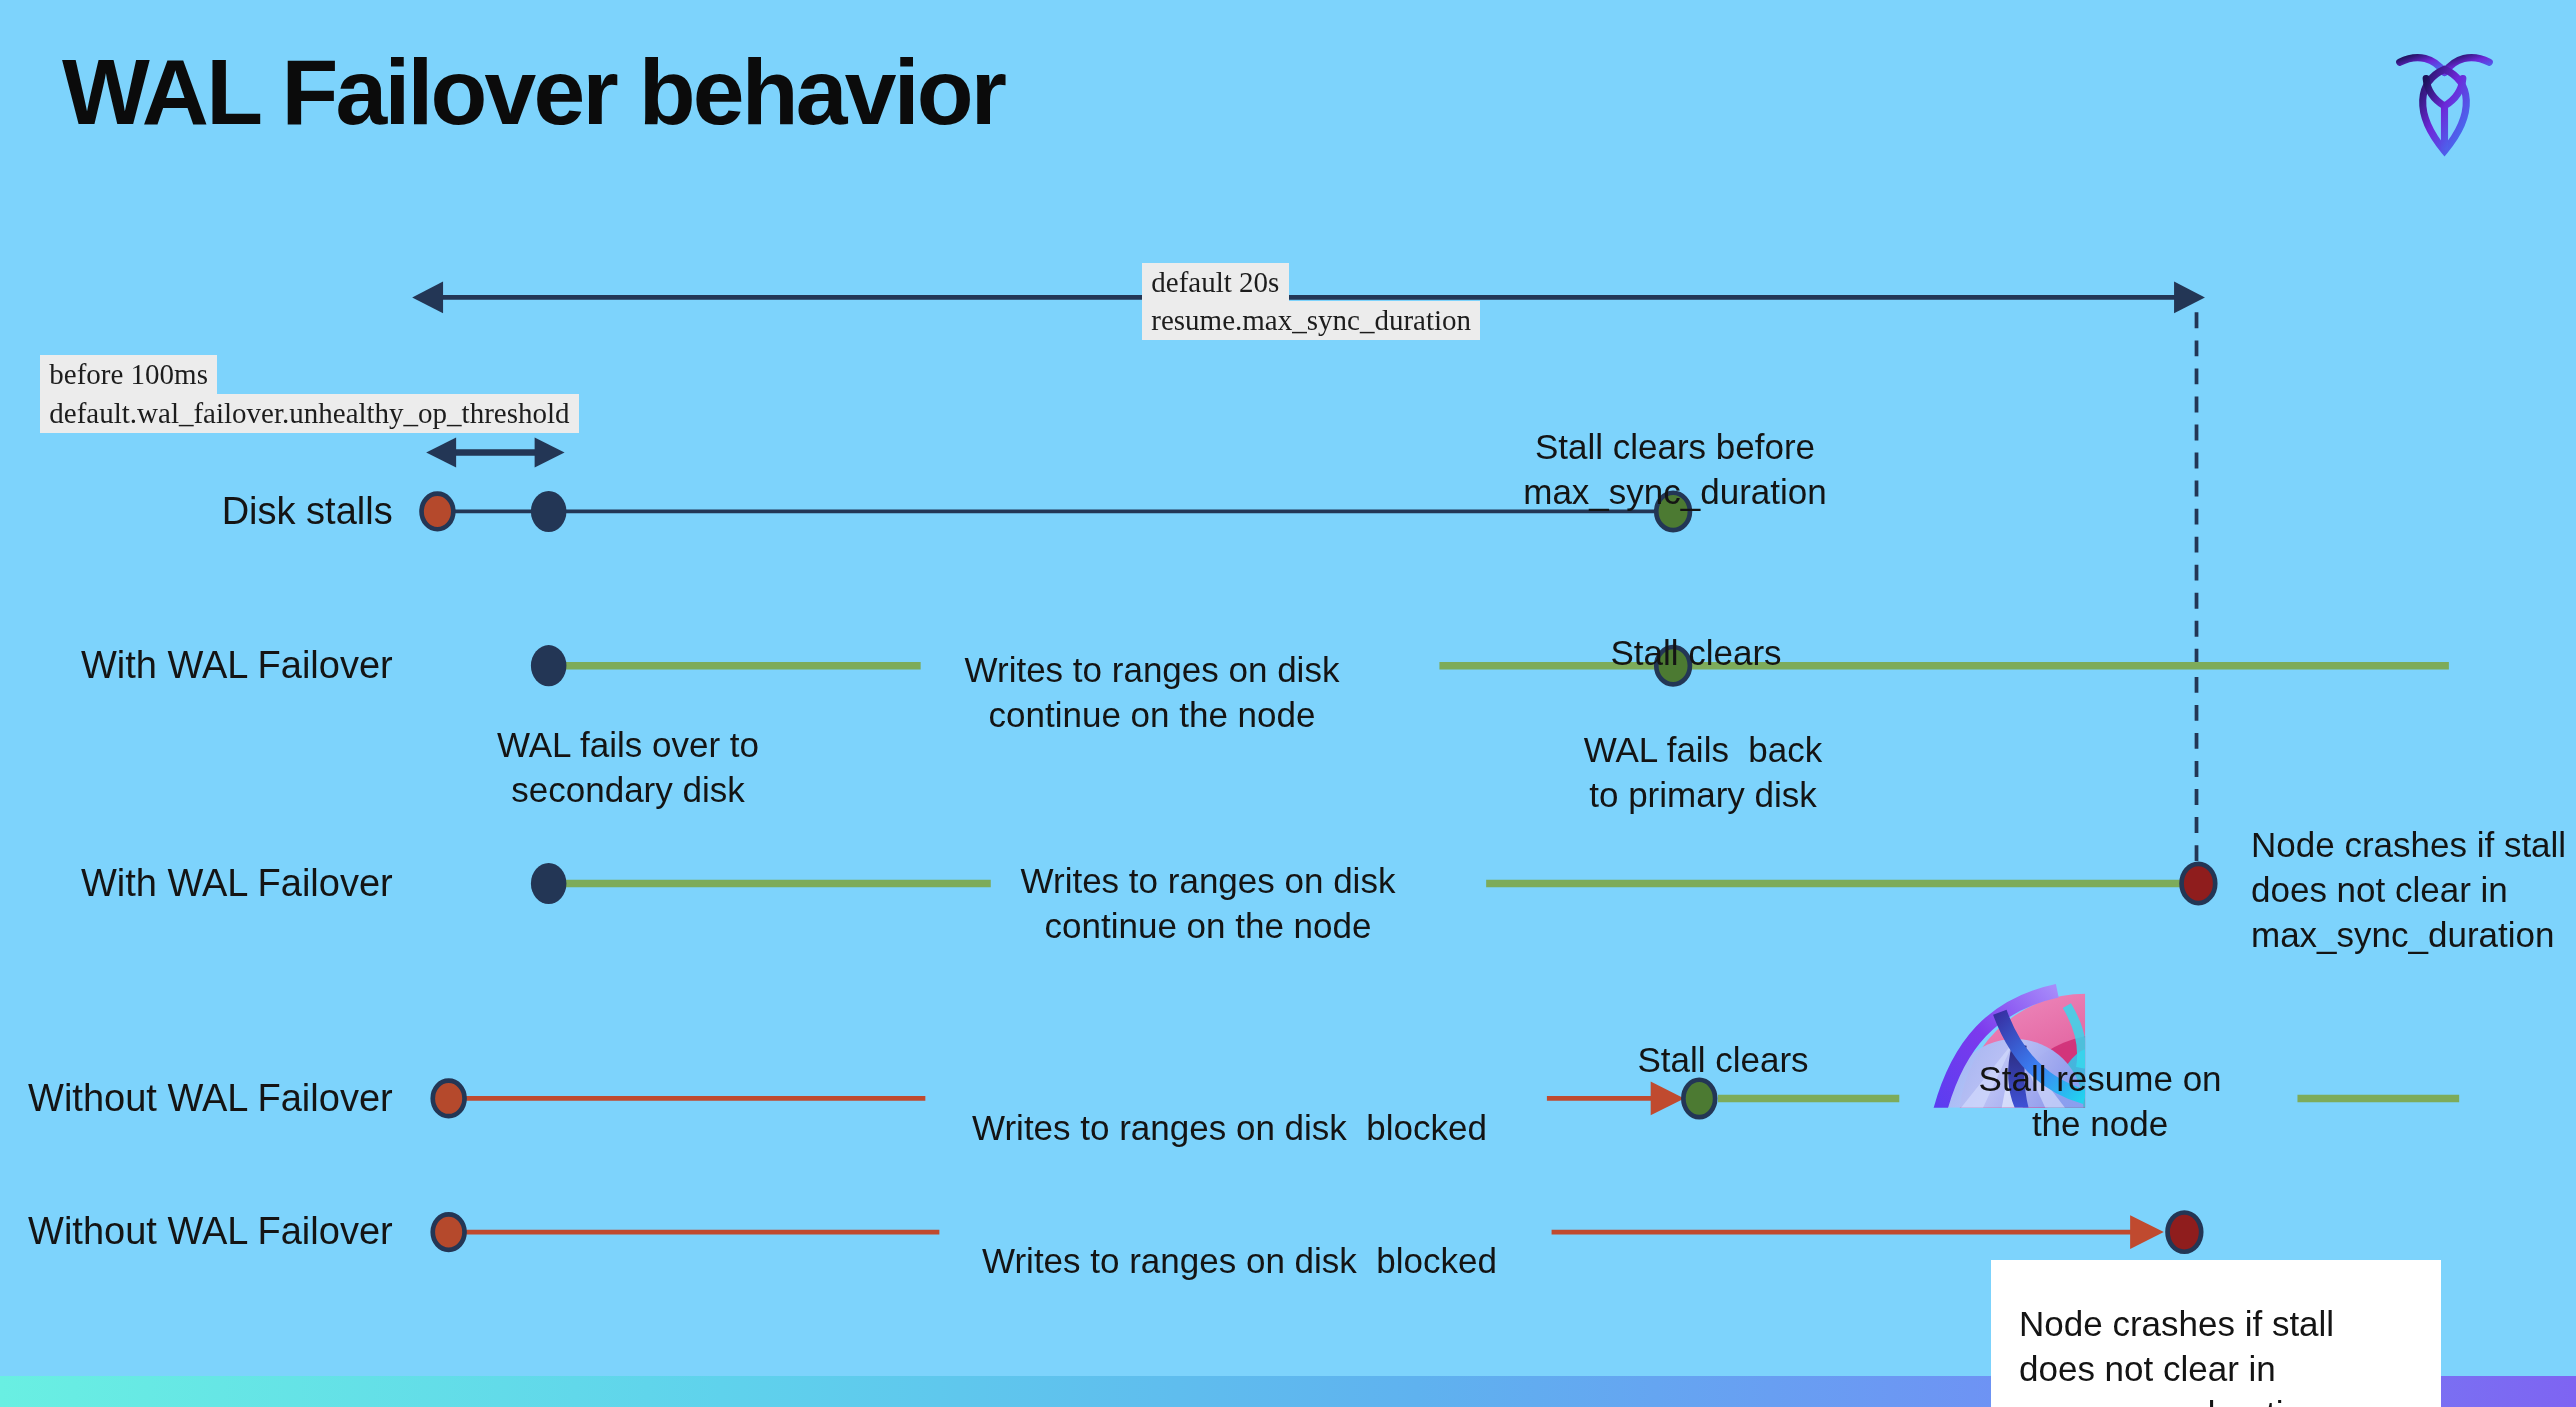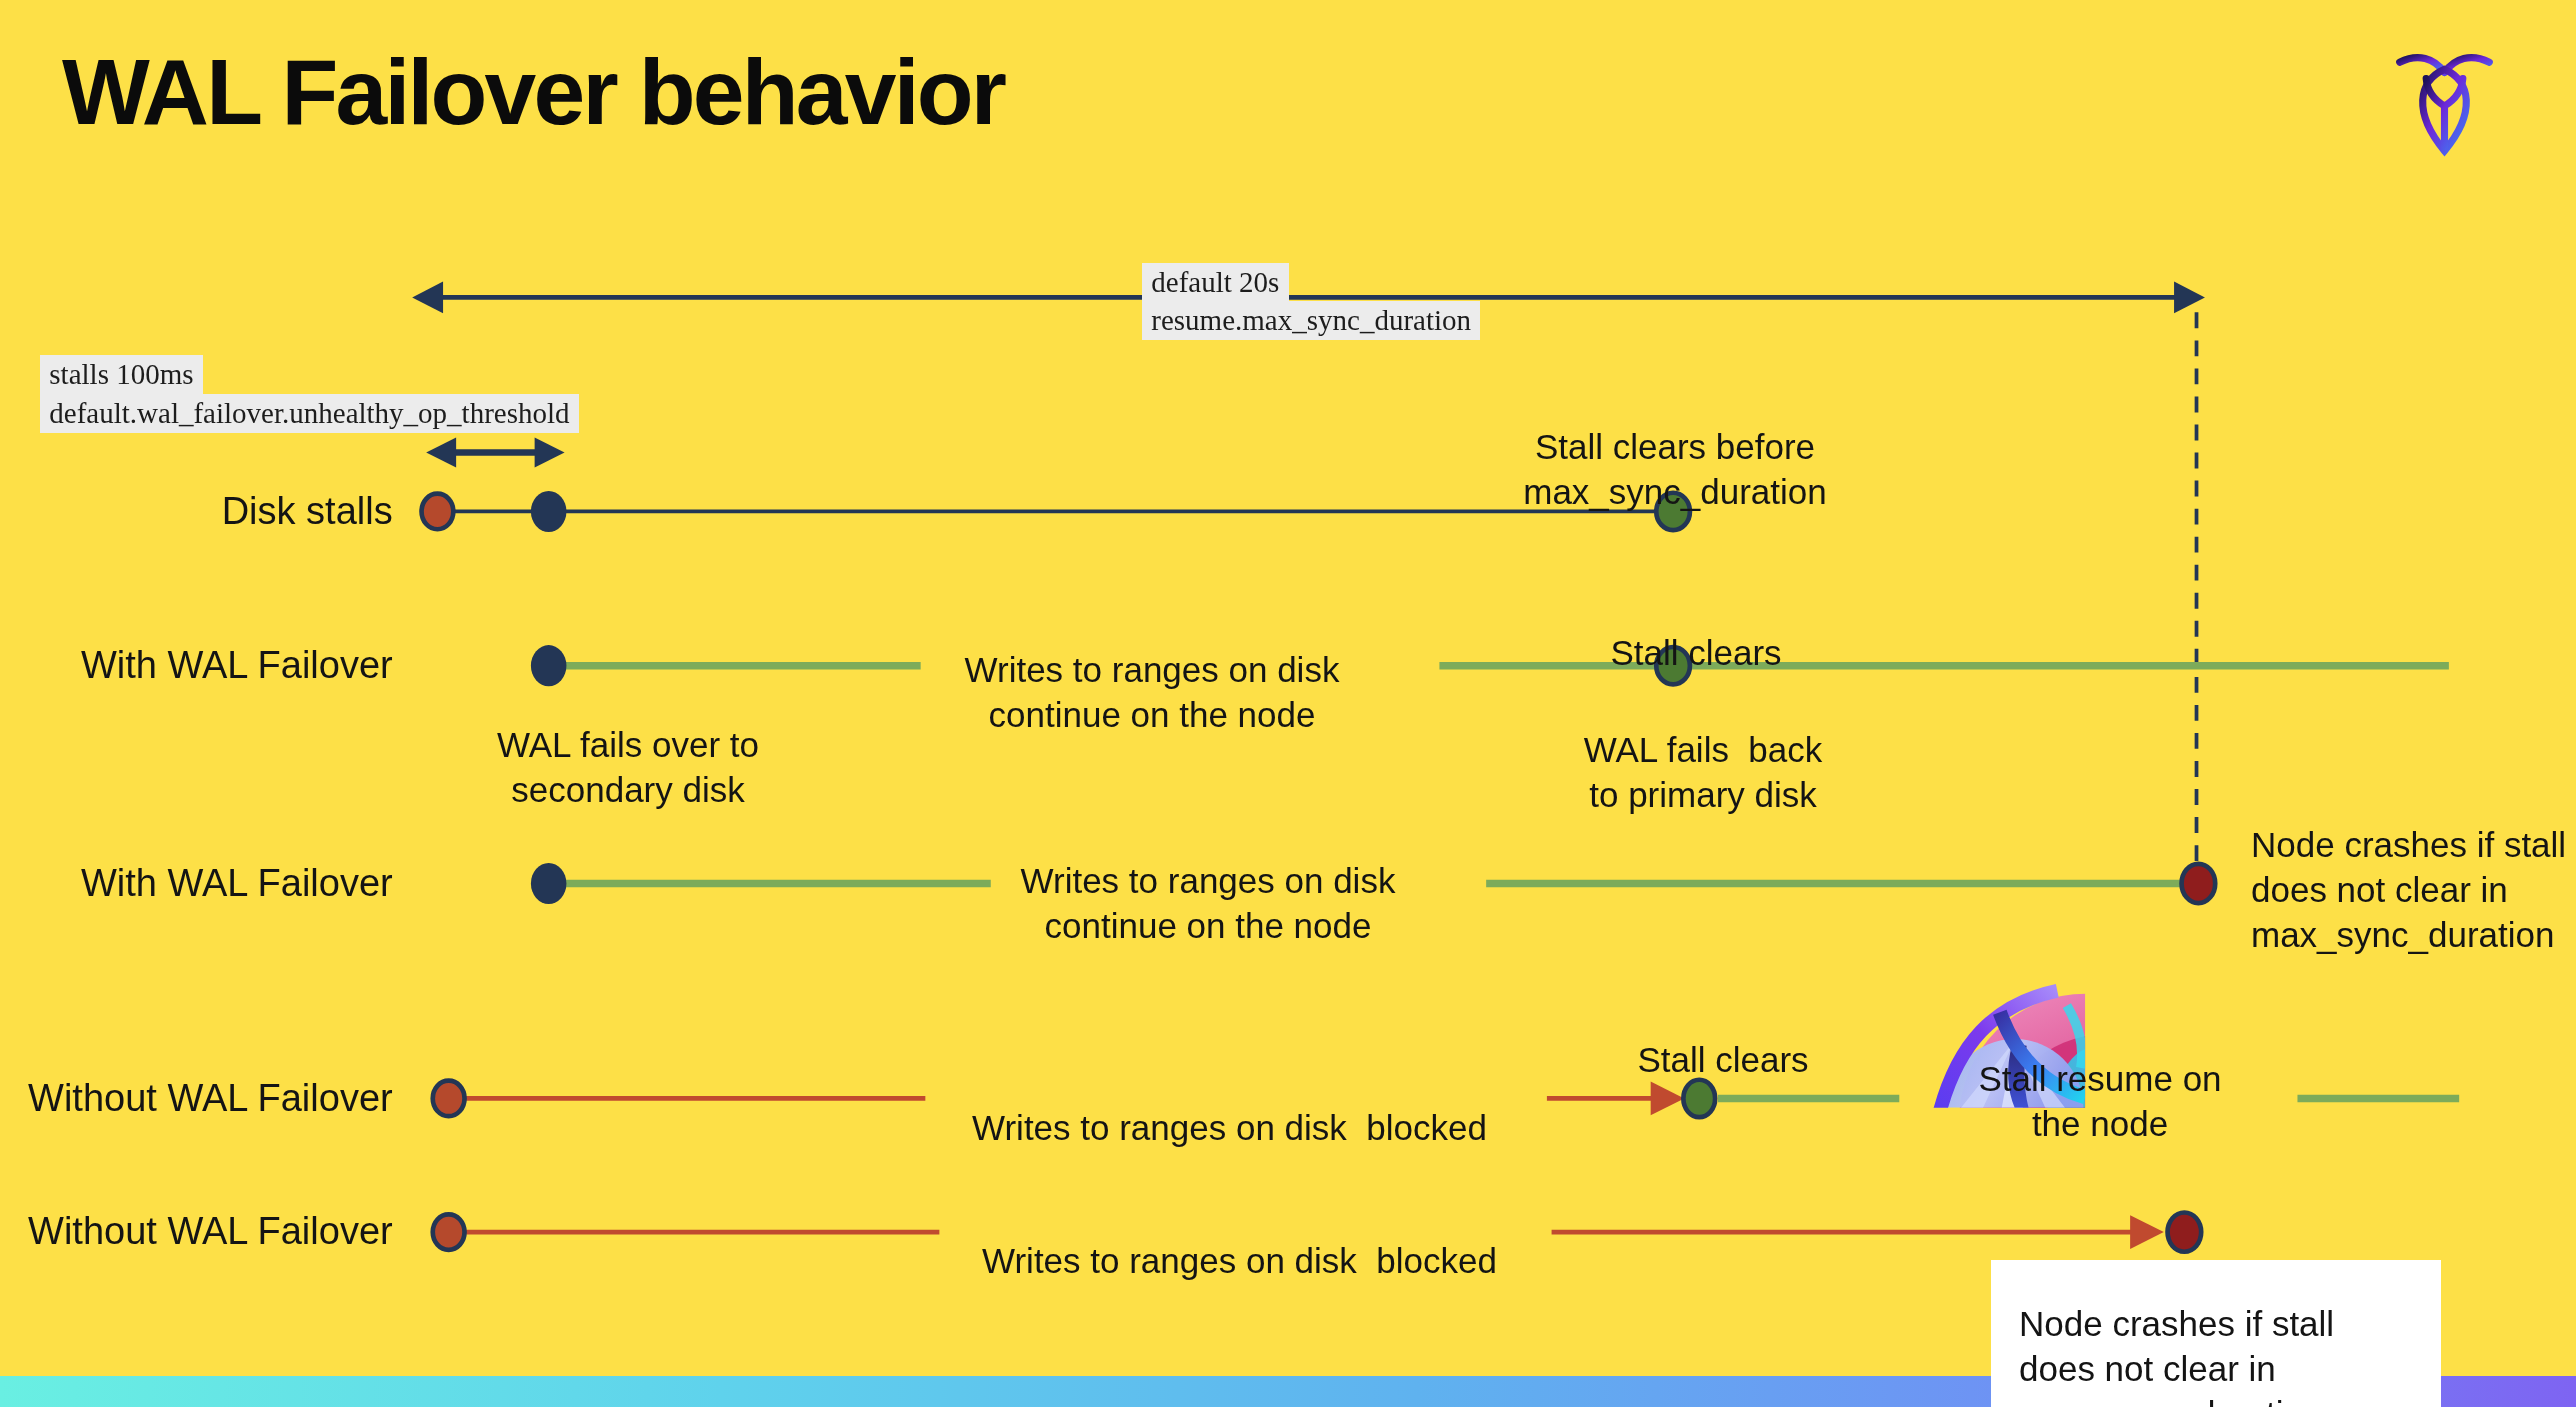--- a/index.html
+++ b/index.html
@@ -1,17 +1,17 @@
 <!DOCTYPE html>
 <html style="font-size:15px"><head>
 <meta charset="utf-8">
 <style>
   html,body{margin:0;padding:0;background:#ffffff;}
   .canvas{
-    position:relative;width:2576px;height:1408px;overflow:hidden;background:#fde047;
+    position:relative;width:2576px;height:1408px;overflow:hidden;background:#7dd3fc;
     font-family:"Liberation Sans",sans-serif;color:#141414;
   }
   .title{
     position:absolute;left:62px;top:39px;font-size:93px;font-weight:bold;
     letter-spacing:-2.8px;color:#0b0b0b;margin:0;
   }
   .code{
     position:absolute;font-family:Liberation Serif, serif;
     font-size:29px;color:#1d1d1d;background:#ececec;padding:2.8px 9.3px;white-space:pre;
   }
@@ -143,21 +143,21 @@
     <g fill="none" stroke="url(#gLogo)" stroke-width="7" stroke-linecap="round">
       <path d="M6,13 C24,4 40,9 50,23"></path>
       <path d="M94,13 C76,4 60,9 50,23"></path>
       <path d="M50,20 C76,31 81,63 50,100 C19,63 24,31 50,20 Z"></path>
       <path d="M50,96 L50,56 M50,56 C40,50 33,41 32,29 M50,56 C60,50 67,41 68,29"></path>
     </g>
   </svg>
 
   <div class="code" style="left:1142px;top:263px;">default 20s</div>
   <div class="code" style="left:1142px;top:301px;">resume.max_sync_duration</div>
-  <div class="code" style="left:40px;top:355px;">stalls 100ms</div>
+  <div class="code" style="left:40px;top:355px;">before 100ms</div>
   <div class="code" style="left:40px;top:394px;">default.wal_failover.unhealthy_op_threshold</div>
 
   <div class="rowlabel" style="top:490px;">Disk stalls</div>
   <div class="rowlabel" style="top:644px;">With WAL Failover</div>
   <div class="rowlabel" style="top:862px;">With WAL Failover</div>
   <div class="rowlabel" style="top:1077px;">Without WAL Failover</div>
   <div class="rowlabel" style="top:1210px;">Without WAL Failover</div>
 
   <div class="cap center" style="left:1488px;top:396px;width:374px;">Stall clears before
 max_sync_duration</div>

